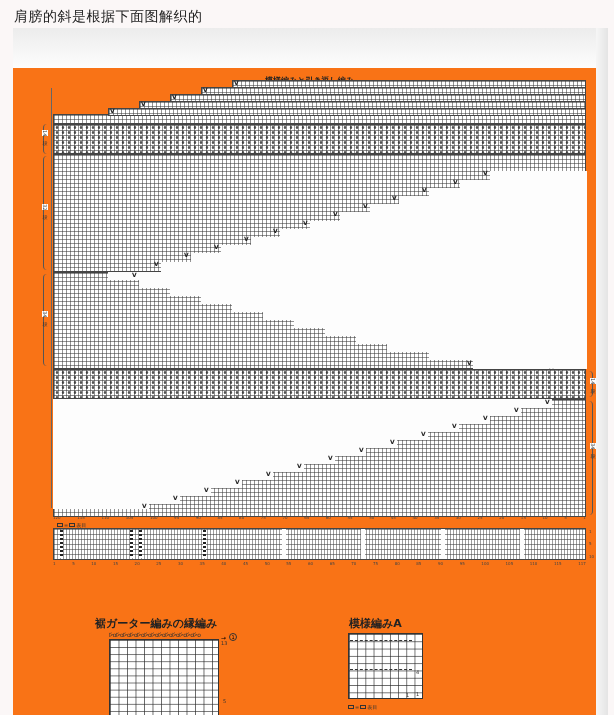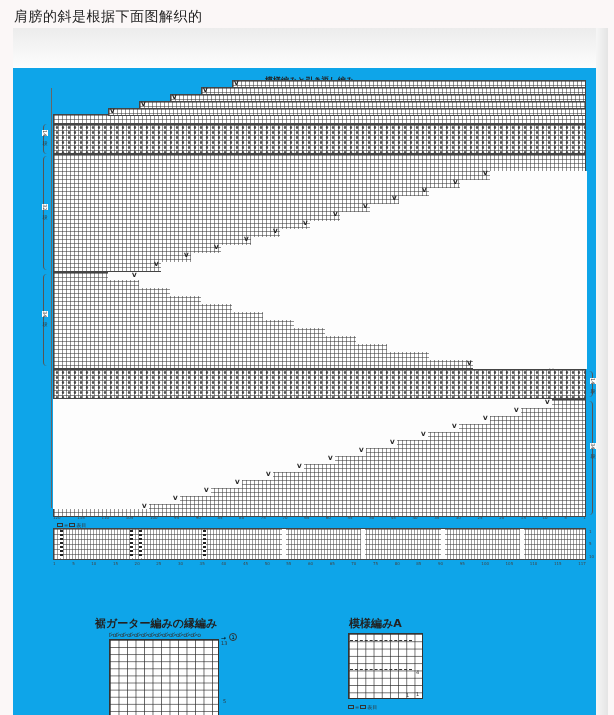--- a/index.html
+++ b/index.html
@@ -1,18 +1,18 @@
 <!DOCTYPE html>
 <html><head>
 <meta charset="utf-8">
 <style>
   * { box-sizing: border-box; margin: 0; padding: 0; }
   html, body { width: 614px; height: 715px; overflow: hidden; background: #fbf7f7; font-family: "DejaVu Sans", sans-serif; }
   .caption { position: absolute; left: 14px; top: 8px; font-size: 14px; color: #222; letter-spacing: 0.5px; }
-  .scan { position: absolute; left: 13px; top: 28px; width: 595px; height: 687px; background: #0ea5e9; overflow: hidden; }
+  .scan { position: absolute; left: 13px; top: 28px; width: 595px; height: 687px; background: #f97316; overflow: hidden; }
   .scan-edge { position: absolute; right: 0; top: 0; width: 12px; height: 100%; background: linear-gradient(to right, #f6f6f6, #e4e4e4); }
   .scan-shade { position: absolute; left: 0; top: 0; width: 100%; height: 40px; background: linear-gradient(to bottom, #ececec, #fdfdfd); }
 
   .chart-title { position: absolute; font-size: 8px; color: #222; font-weight: bold; white-space: nowrap; }
 
   .grid { position: absolute; border: 1px solid #444;
     background-color: #fff;
     background-image:
       linear-gradient(to right, rgba(60,60,60,0.55) 1px, transparent 1px),
       linear-gradient(to bottom, rgba(60,60,60,0.55) 1px, transparent 1px);

